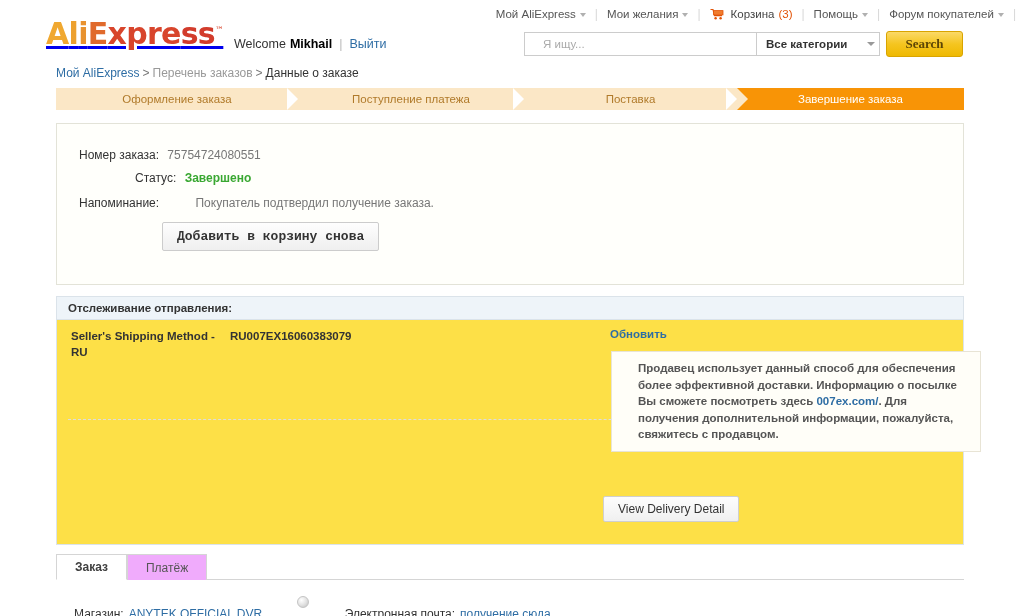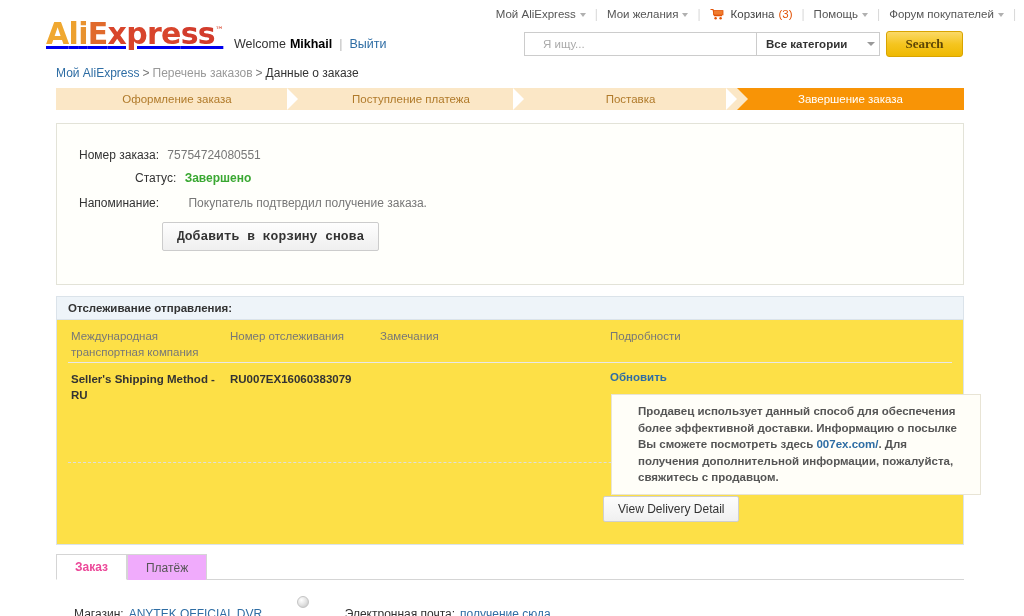--- a/index.html
+++ b/index.html
@@ -210,21 +210,21 @@
     width: 908px; height: 26px;
     border-bottom: 1px solid #d5d5d5; display: flex;
   }
   .tab {
     height: 26px; padding: 0 18px;
     display: flex; align-items: center;
     font-size: 12px; color: #555; cursor: pointer;
     border: 1px solid transparent; border-bottom: none;
   }
   .tab.active {
-    background: #fff; color: #ec4899; font-weight: bold;
+    background: #fff; color: #404040; font-weight: bold;
     border: 1px solid #d5d5d5; border-bottom: 1px solid #fff;
     margin-bottom: -1px;
   }
   .tab.inactive {
     background: #f0abfc; border: 1px solid #d5d5d5; border-bottom: none;
   }
 
   
   .store-row {
     position: absolute; left: 74px; top: 596px;
@@ -326,39 +326,30 @@
     <div class="ord-row" style="left:22px; top:24px;">
       <span class="ord-label">Номер заказа:</span>
       <span class="ord-val" style="margin-left:5px;">75754724080551</span>
     </div>
     <div class="ord-row" style="left:78px; top:47px;">
       <span class="ord-label">Статус:</span>
       <span class="ord-val green" style="margin-left:5px;">Завершено</span>
     </div>
     <div class="ord-row" style="left:22px; top:72px;">
       <span class="ord-label">Напоминание:</span>
-      <span class="ord-val" style="margin-left:2px;padding-left:24px;">Покупатель подтвердил получение заказа.</span>
+      <span class="ord-val" style="margin-left:9px;padding-left:24px;">Покупатель подтвердил получение заказа.</span>
     </div>
     <button class="addcart-btn">Добавить в корзину снова</button>
   </div>
 
   <div class="track-panel">
     <div class="track-head">
       <span>Отслеживание отправления:</span>
     </div>
 
-    <div class="track-cols">
-      <div class="col" style="left:3px;">
-        <div>Международная</div>
-        <div>транспортная компания</div>
-      </div>
-      <div class="col" style="left:162px;">Номер отслеживания</div>
-      <div class="col" style="left:312px;">Замечания</div>
-      <div class="col" style="left:542px;">Подробности</div>
-    </div>
 
     <div class="track-body">
       <div class="cell" style="left:3px; top:8px;">
         <div>Seller's Shipping Method -</div>
         <div>RU</div>
       </div>
       <div class="cell" style="left:162px; top:8px;">RU007EX16060383079</div>
 
       <a class="update-link" href="#">Обновить</a>
 

